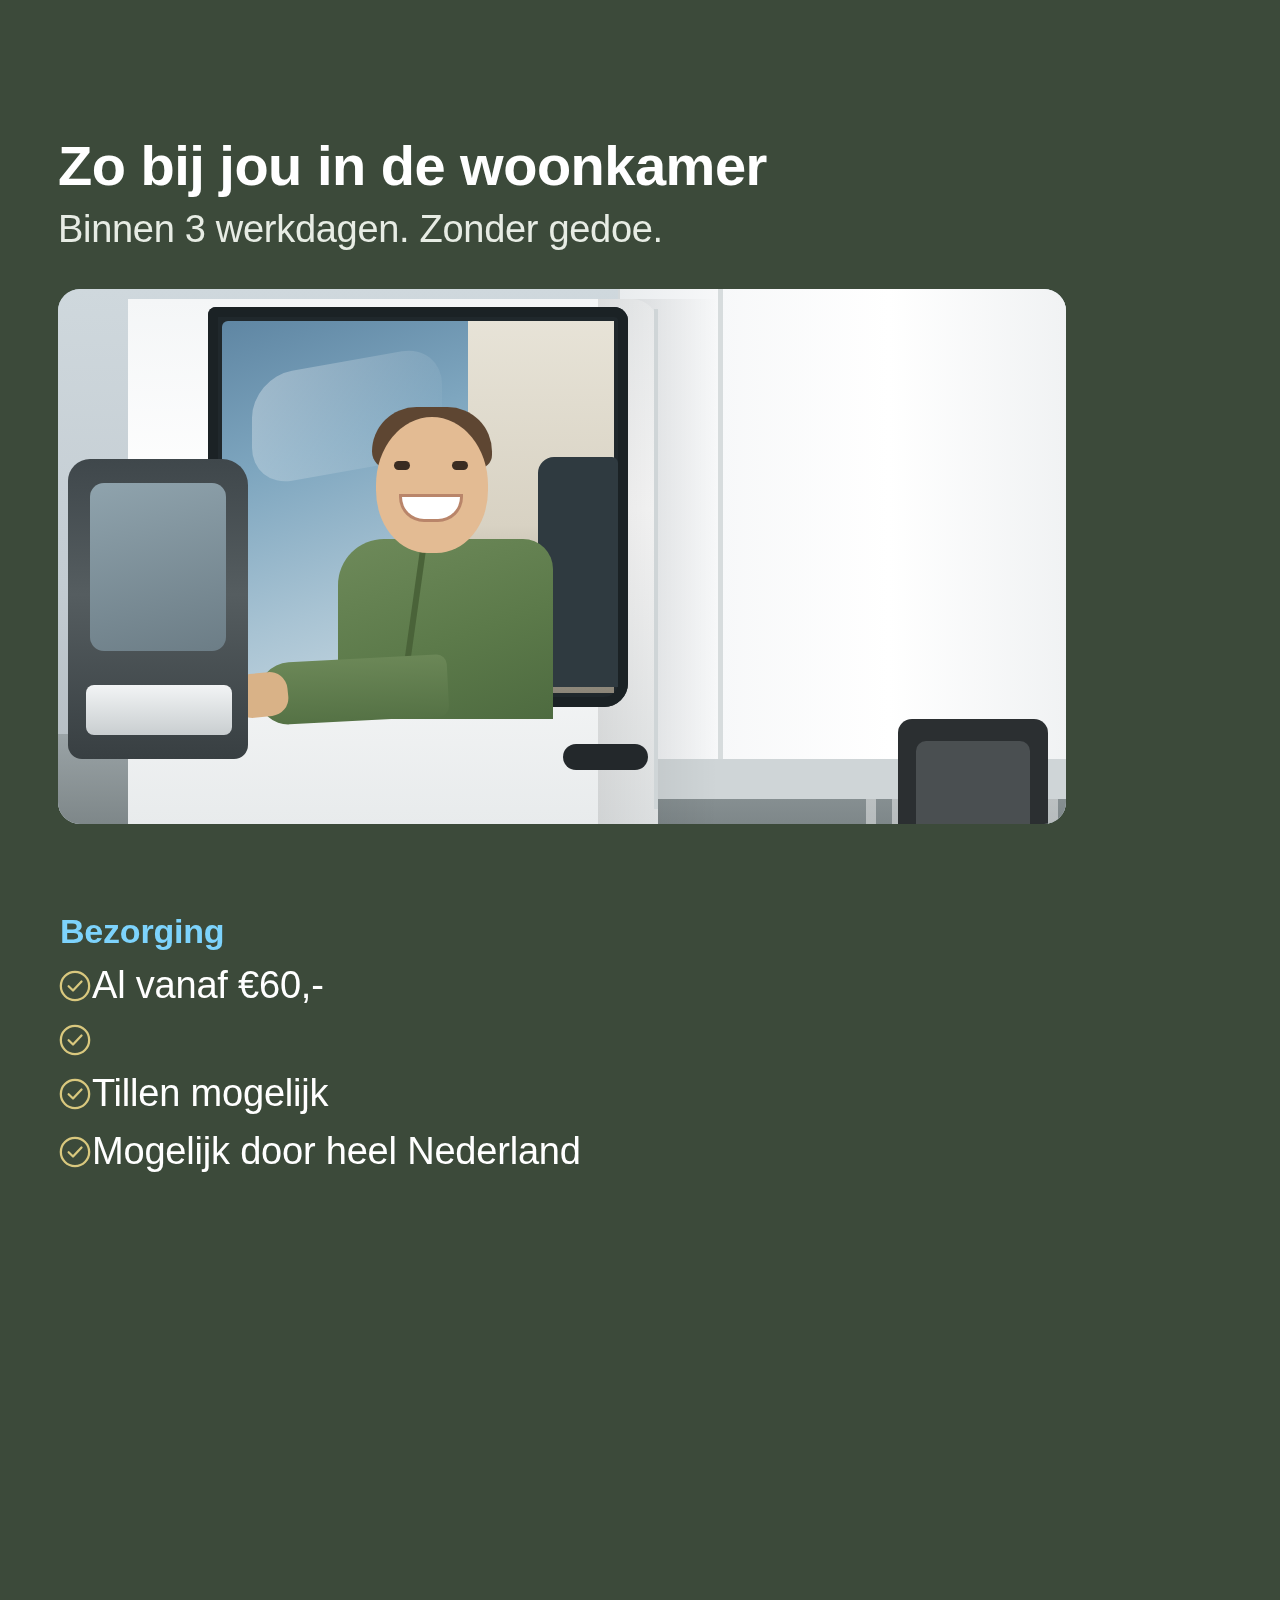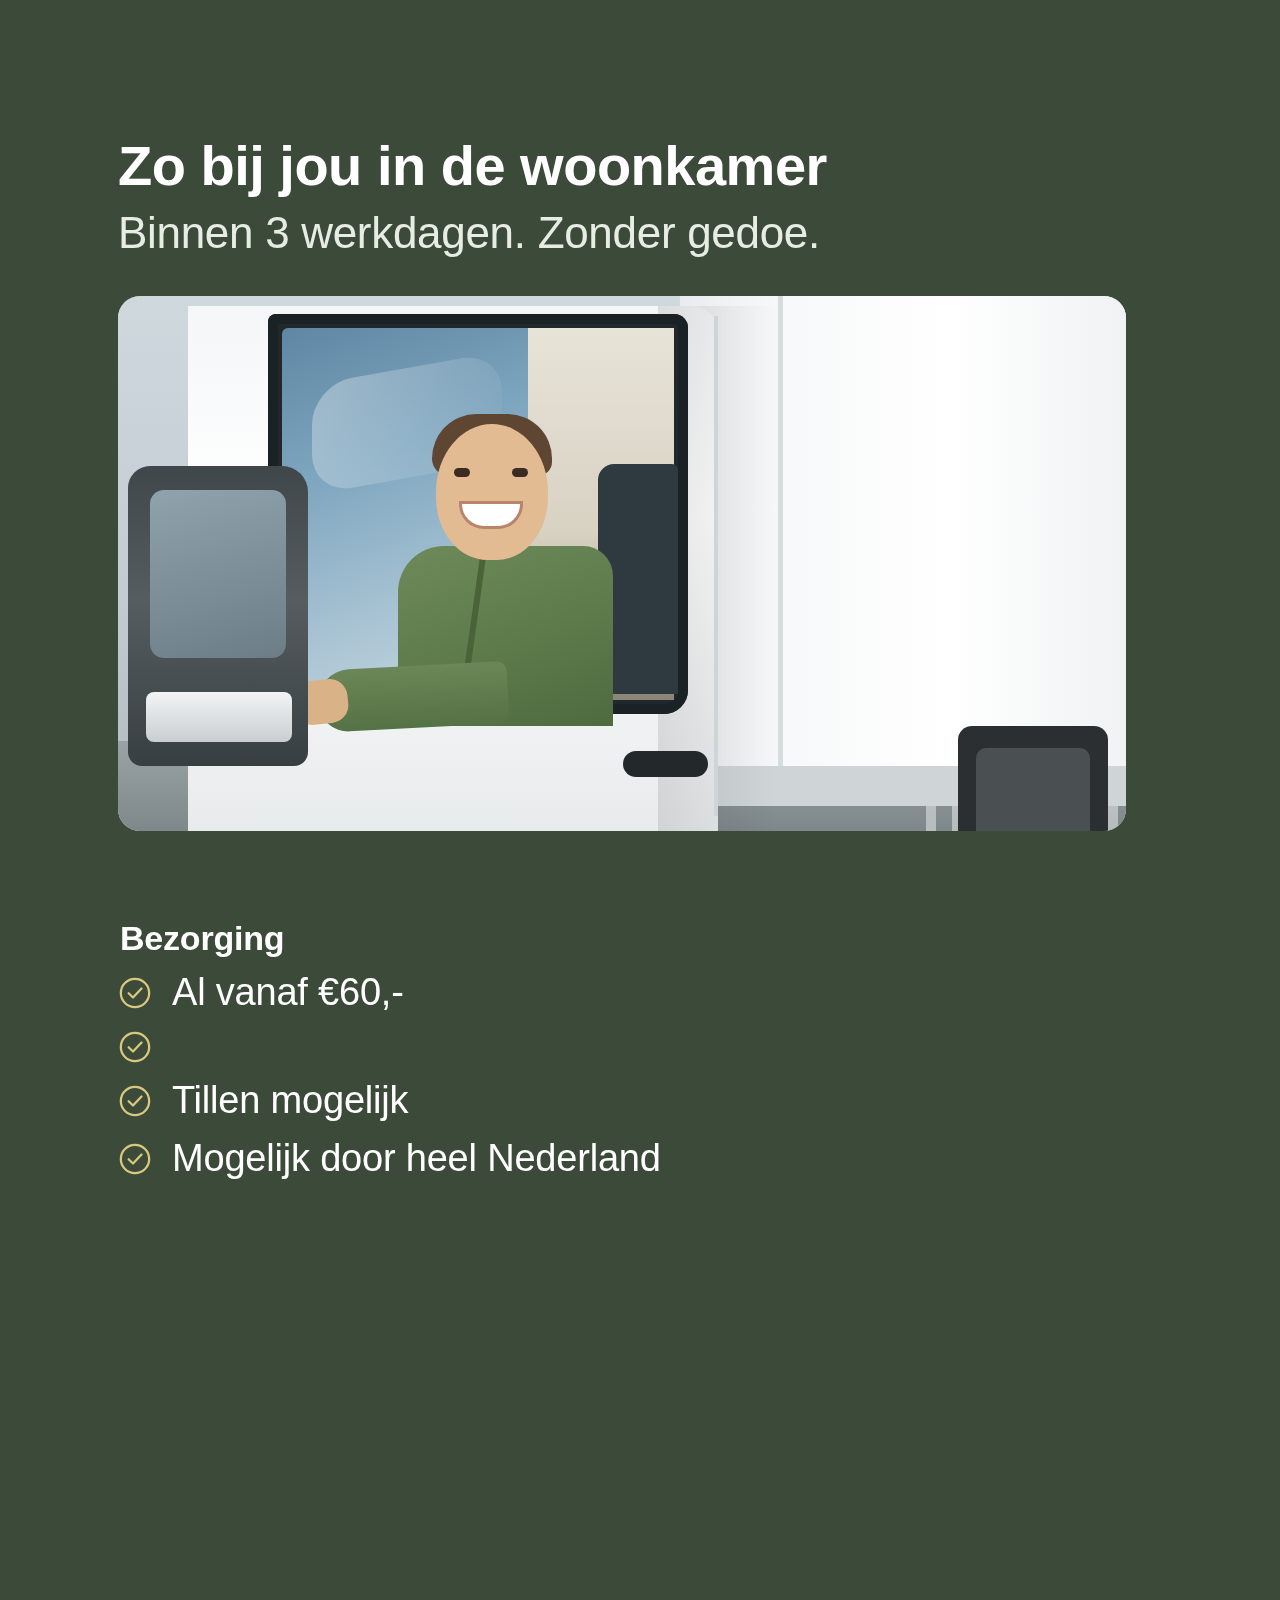--- a/index.html
+++ b/index.html
@@ -13,37 +13,37 @@
     font-family: "Liberation Sans", sans-serif;
     overflow: hidden;
   }
 
   .page {
     position: relative;
     width: 1280px;
     height: 1600px;
     background: #3c4a3a;
     box-sizing: border-box;
-    padding: 0 118px;
+    padding: 0 58px;
   }
 
   .headline {
     margin: 0;
     padding-top: 135px;
     font-size: 56px;
     line-height: 1.12;
     font-weight: bold;
     color: #ffffff;
     letter-spacing: -0.5px;
   }
 
   .subhead {
     margin: 0;
     padding-top: 10px;
-    font-size: 44px;
+    font-size: 38px;
     line-height: 1.15;
     font-weight: 400;
     color: #e7ece4;
     letter-spacing: -0.3px;
   }
 
   
   .hero {
     position: relative;
     margin-top: 38px;
@@ -294,27 +294,26 @@
   }
 
   
   .features {
     margin-top: 88px;
   }
   .features h2 {
     margin: 0 0 14px 2px;
     font-size: 34px;
     font-weight: bold;
-    color: #ffffff;
+    color: #7dd3fc;
     letter-spacing: -0.2px;
   }
   .feature-row {
     display: flex;
     align-items: center;
-    gap: 20px;
     margin-bottom: 16px;
   }
   .check-icon {
     flex: 0 0 auto;
     width: 34px;
     height: 34px;
     display: block;
   }
   .feature-label {
     font-size: 38px;

